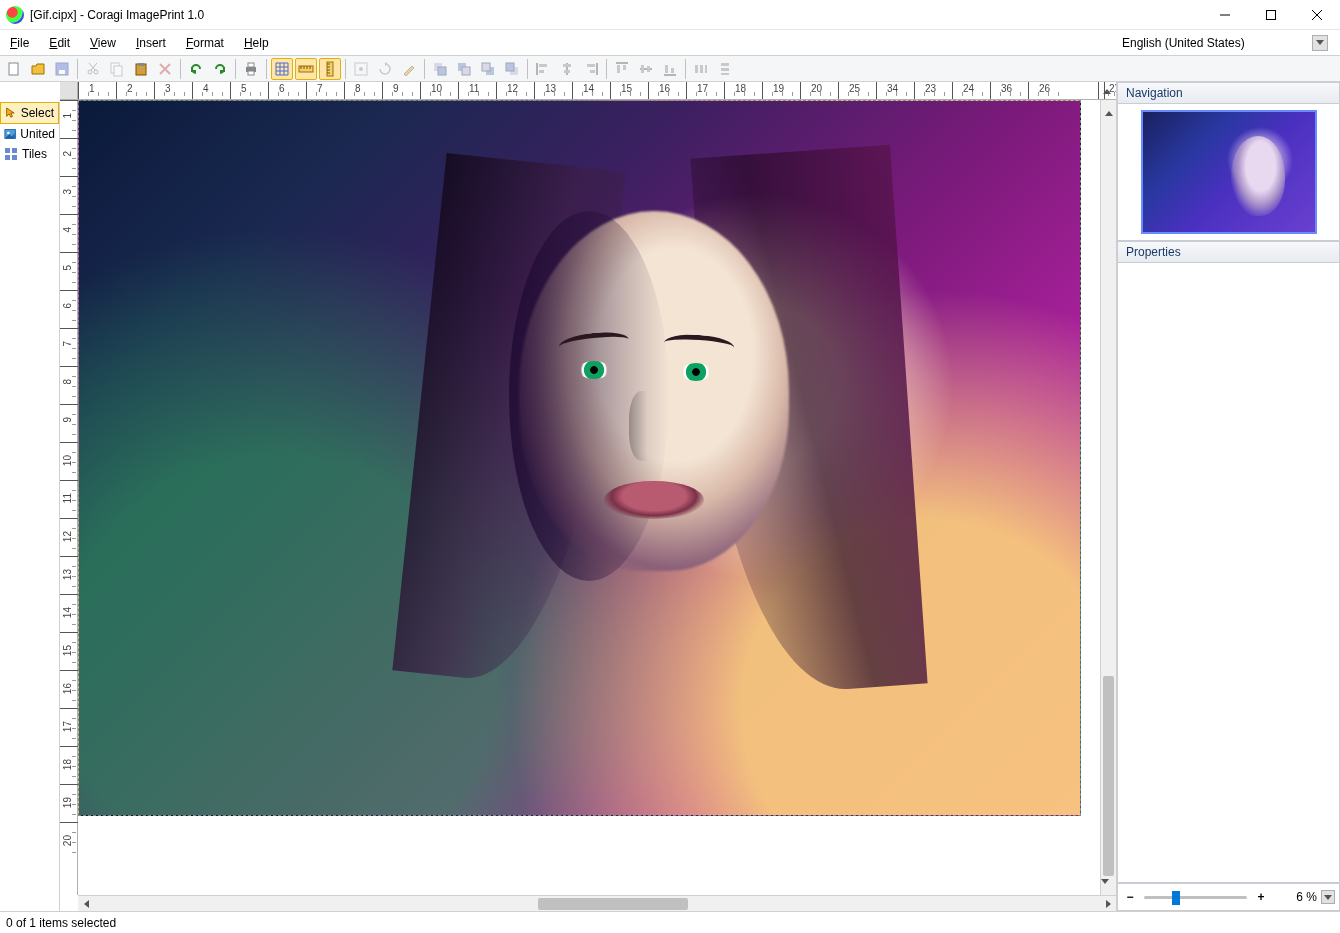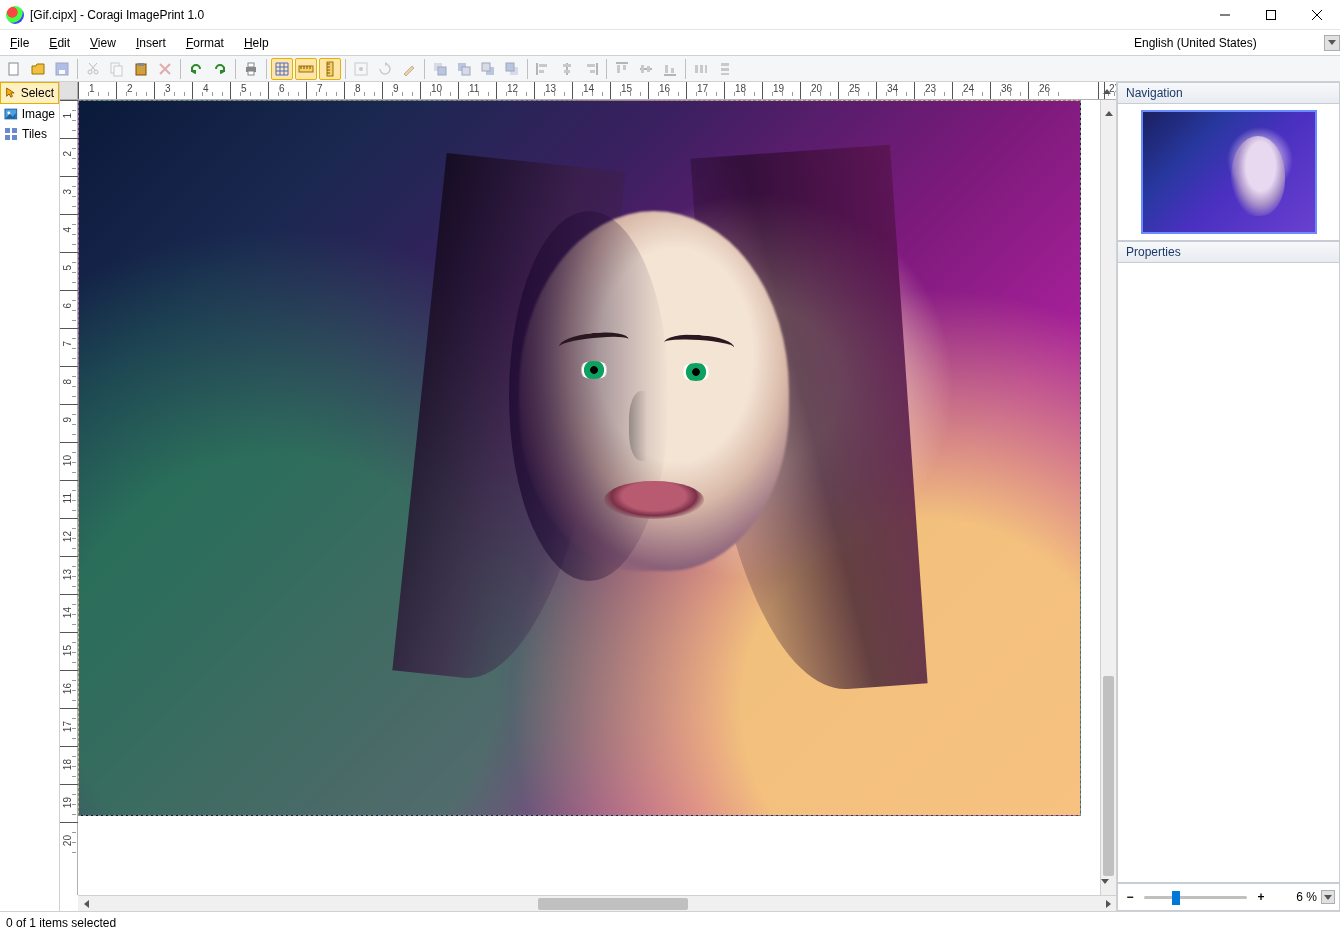--- a/index.html
+++ b/index.html
@@ -8,34 +8,34 @@
 .titlebar { height: 30px; display: flex; align-items: center; background: #fff; border-bottom: 1px solid #e5e5e5; }
 .titlebar .app-icon { width: 18px; height: 18px; margin: 0 6px; border-radius: 50%; background: radial-gradient(circle at 35% 35%, #f44 0 30%, #4f4 35% 60%, #44f 65% 100%); }
 .titlebar .title { flex: 0 0 auto; }
 .titlebar .spacer { flex: 1; }
 .win-btn { width: 46px; height: 30px; display: flex; align-items: center; justify-content: center; }
 .win-btn svg { width: 10px; height: 10px; stroke: #000; stroke-width: 1; fill: none; }
 
 .menubar { height: 26px; display: flex; align-items: stretch; border-bottom: 1px solid #d0d0d0; background: #fff; }
 .menu-item { padding: 0 10px; display: flex; align-items: center; }
 .menubar .spacer { flex: 1; }
-.lang-box { display:flex; align-items: center; padding-right:0; }
+.lang-box { display:flex; align-items: center; padding-right:12px; }
 .lang-box span { width: 190px; }
 .lang-box .dd { width: 16px; height: 16px; border:1px solid #adadad; background:#e1e1e1; display:flex; align-items:center; justify-content:center; }
 
 .toolbar { height: 26px; display: flex; align-items: center; background: #f5f6f7; border-bottom: 1px solid #d0d0d0; padding: 0 2px; gap: 0; }
 .tb-btn { width: 22px; height: 22px; margin: 0 1px; display:flex; align-items:center; justify-content:center; border:1px solid transparent; border-radius:2px; }
 .tb-btn.toggled { background:#ffe6a8; border-color:#e5b100; }
 .tb-btn.disabled { opacity:.4; pointer-events:none; }
 .tb-sep { width:1px; height:20px; background:#c0c0c0; margin:0 3px; }
 .tb-btn svg { width:16px; height:16px; }
 
 .body { display:flex; height: calc(933px - 30px - 26px - 26px - 22px); }
 
-.leftpane { width: 60px; background:#fff; border-right:1px solid #d0d0d0; }
+.leftpane { width: 60px; background:#fff; border-right:1px solid #d0d0d0;margin-top:20px; }
 .leftpane .item { display:flex; align-items:center; gap:4px; padding:3px 4px; }
 .leftpane .item.sel { background:#fff0c2; border:1px solid #e5b100; }
 .li-ico { width:14px; height:14px; }
 
 .center { flex:1; display:flex; flex-direction:column; position:relative; background:#fff; }
 .ruler-h { height:18px; display:flex; position:relative; margin-left:18px; background:#fff; border-bottom:1px solid #b0b0b0; }
 .ruler-corner { position:absolute; left:0; top:0; width:18px; height:18px; background:#e1e1e1; border-right:1px solid #b0b0b0; border-bottom:1px solid #b0b0b0; }
 .rh-track { position:relative; flex:1; overflow:hidden; }
 .rh-seg { position:absolute; top:0; height:18px; width:38px; border-left:1px solid #555; }
 .rh-seg:before { content:""; position:absolute; left:9px; top:10px; width:1px; height:4px; background:#999; box-shadow: 10px 0 #999, 20px 0 #999; }
@@ -345,21 +345,21 @@
           <path d="M2 1 L2 11 L5 8 L7 12 L9 11 L7 7 L11 7 Z" fill="#ffb000" stroke="#805000"></path>
         </svg>
       <span>Select</span>
     </div>
     <div class="item">
       <svg class="li-ico" viewBox="0 0 14 14">
           <rect x="1" y="2" width="12" height="10" fill="#4aa0e0" stroke="#2060a0"></rect>
           <circle cx="5" cy="6" r="1.5" fill="#fff"></circle>
           <path d="M2 11 L6 7 L9 10 L12 6 L12 12 L2 12 Z" fill="#2060a0"></path>
         </svg>
-      <span>Image</span>
+      <span>United</span>
     </div>
     <div class="item">
       <svg class="li-ico" viewBox="0 0 14 14">
           <rect x="1" y="1" width="5" height="5" fill="#6a8ad0"></rect>
           <rect x="8" y="1" width="5" height="5" fill="#6a8ad0"></rect>
           <rect x="1" y="8" width="5" height="5" fill="#6a8ad0"></rect>
           <rect x="8" y="8" width="5" height="5" fill="#6a8ad0"></rect>
         </svg>
       <span>Tiles</span>
     </div>

